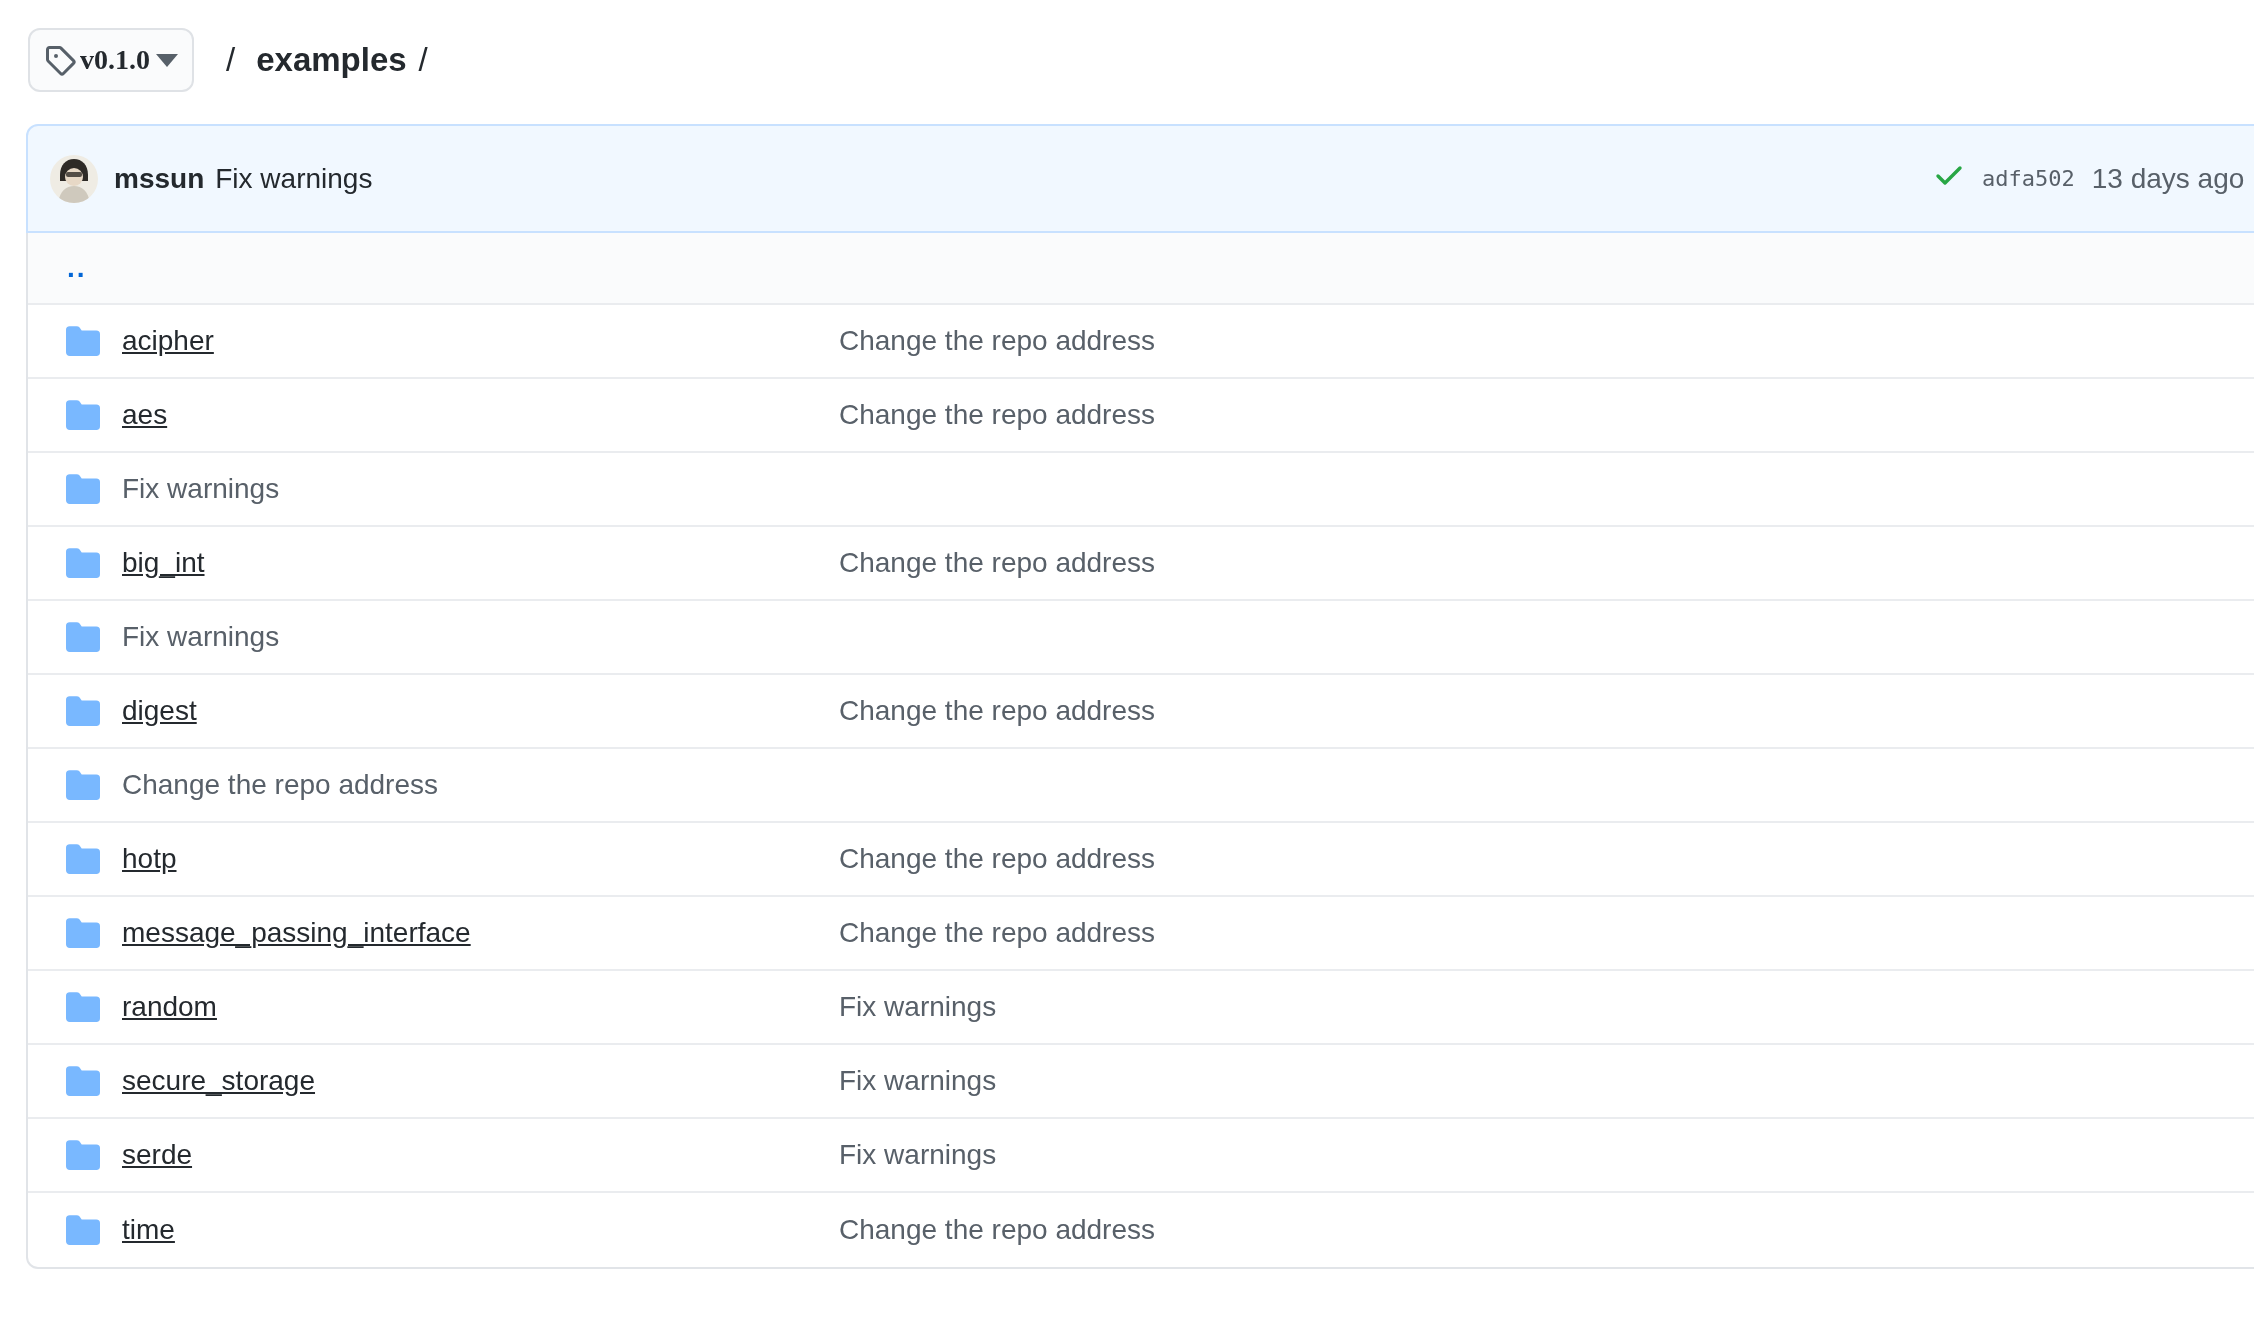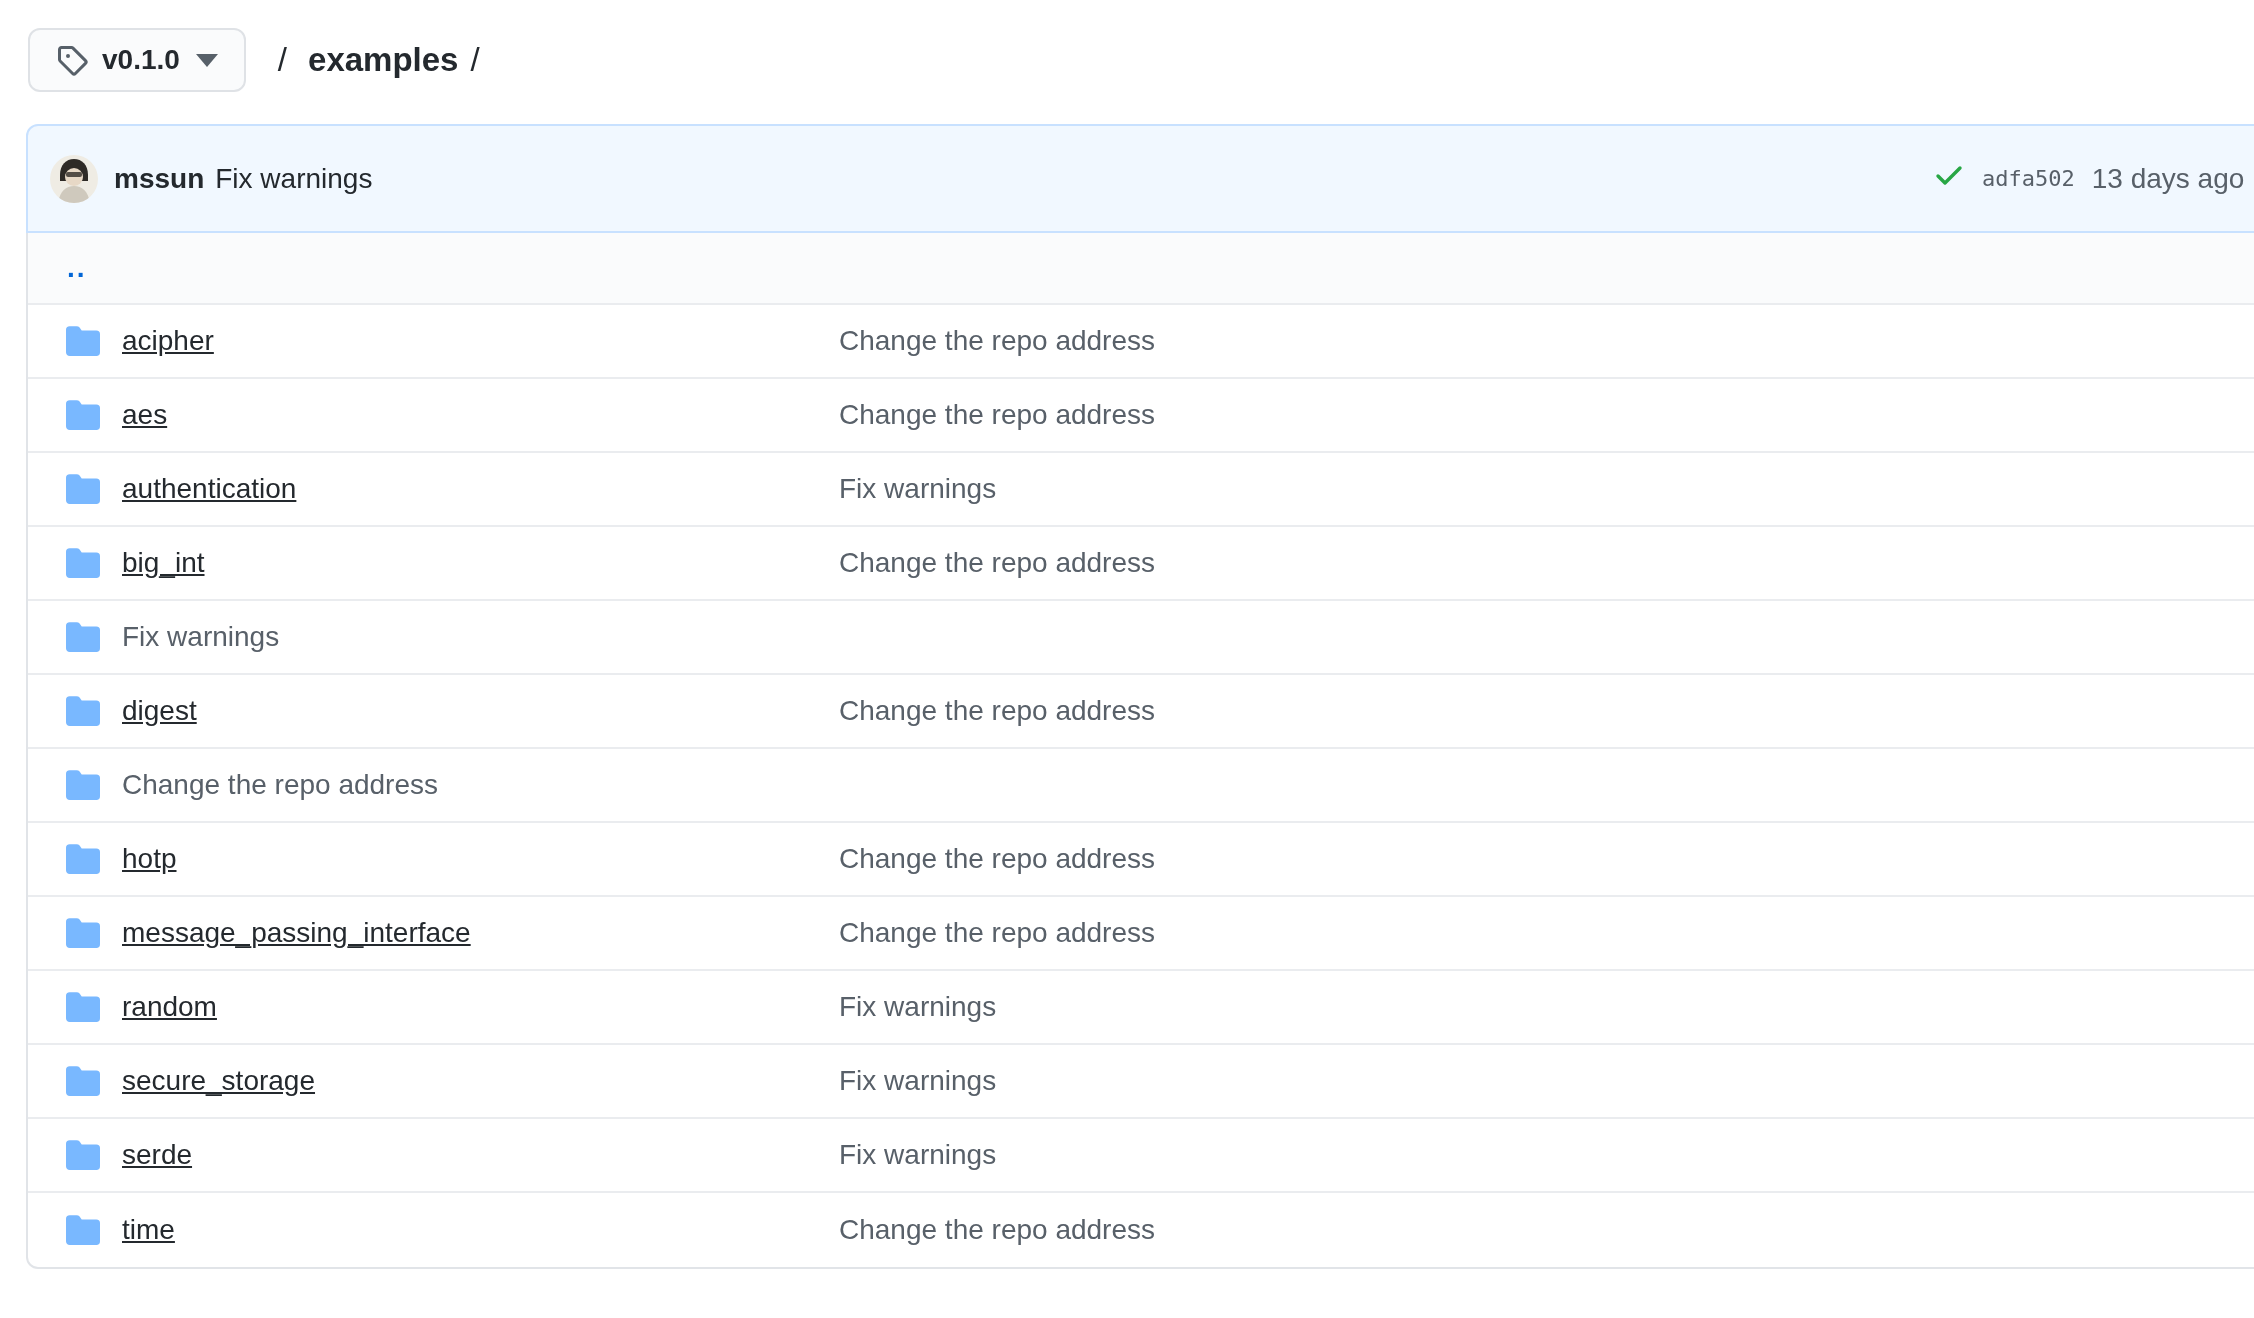--- a/index.html
+++ b/index.html
@@ -21,26 +21,27 @@
     width:2254px;height:1318px;overflow:hidden;background:#ffffff;
     font-family:"Liberation Sans","DejaVu Sans",sans-serif;
     color:var(--text-dark);
     -webkit-font-smoothing:antialiased;
   }
   .page{padding:28px 0 0 26px;}
 
   
   .topbar{display:flex;align-items:center;margin-left:2px;height:64px;}
   .btn-tag{
-    display:inline-flex;align-items:center;gap:14px;
-    height:64px;padding:0 26px;
+    display:inline-flex;align-items:center;gap:4px;
+    height:64px;padding:0 14px;
     background:var(--btn-bg);
     border:2px solid #dfe2e6;border-radius:12px;
     font-size:28px;font-weight:700;color:var(--text-dark);
     cursor:pointer;
+    font-family:Liberation Serif, serif;
   }
   .btn-tag .octicon-tag{display:block;}
   .caret{
     width:0;height:0;margin-left:2px;
     border-left:11px solid transparent;border-right:11px solid transparent;
     border-top:13px solid #576069;
   }
   .breadcrumb{margin-left:32px;font-size:33px;display:flex;align-items:center;gap:12px;white-space:nowrap;}
   .breadcrumb a{color:var(--link-blue);text-decoration:none;font-weight:700;}
   .breadcrumb .sep{color:var(--text-dark);font-weight:400;}
@@ -181,23 +182,20 @@
       <a href="#" class="msg">Change the repo address</a>
     </span>
   </div>
 
   <div class="file-row">
     <span class="cell-icon">
       <svg width="34" height="34" viewBox="0 0 16 16" aria-hidden="true">
         <path fill="#79b8ff" d="M1.75 1A1.75 1.75 0 000 2.75v10.5C0 14.216.784 15 1.75 15h12.5A1.75 1.75 0 0016 13.25v-8.5A1.75 1.75 0 0014.25 3H7.5a.25.25 0 01-.2-.1l-.9-1.2A1.75 1.75 0 005 1H1.75z"></path>
       </svg>
     </span>
-    <span class="cell-name">
-      <a href="#" class="name">authentication</a>
-    </span>
     <span class="cell-msg">
       <a href="#" class="msg">Fix warnings</a>
     </span>
   </div>
 
   <div class="file-row">
     <span class="cell-icon">
       <svg width="34" height="34" viewBox="0 0 16 16" aria-hidden="true">
         <path fill="#79b8ff" d="M1.75 1A1.75 1.75 0 000 2.75v10.5C0 14.216.784 15 1.75 15h12.5A1.75 1.75 0 0016 13.25v-8.5A1.75 1.75 0 0014.25 3H7.5a.25.25 0 01-.2-.1l-.9-1.2A1.75 1.75 0 005 1H1.75z"></path>
       </svg>

